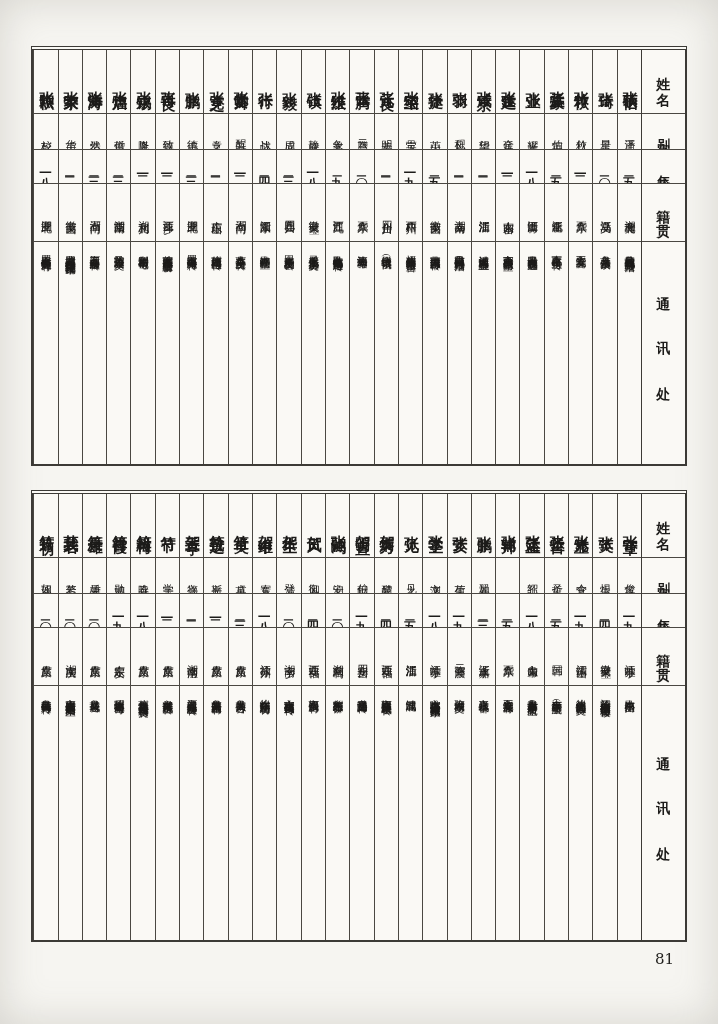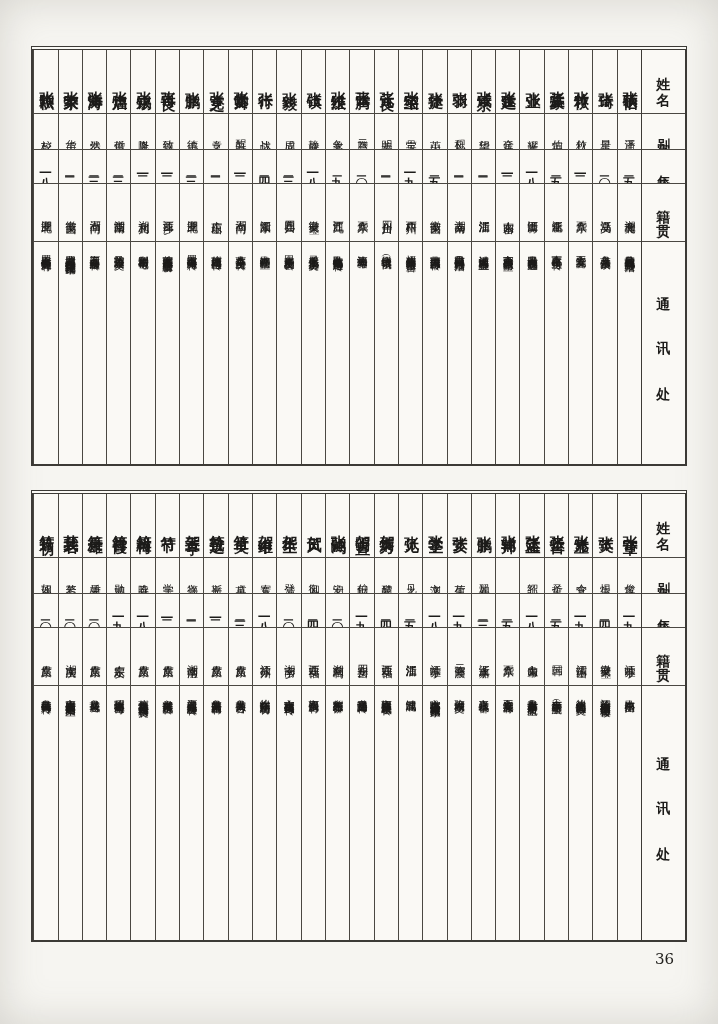--- a/index.html
+++ b/index.html
@@ -973,14 +973,14 @@
       <span class="vtext">广东文昌</span>
     </div>
     <div class="cell c-addr">
       <span class="vtext">文昌县便民市锦兴号转</span>
     </div>
   </div>
         </div>
     </div>
 
   </div>
-  <div class="page-number">36</div>
+  <div class="page-number">81</div>
 </div>
 
 </body></html>

